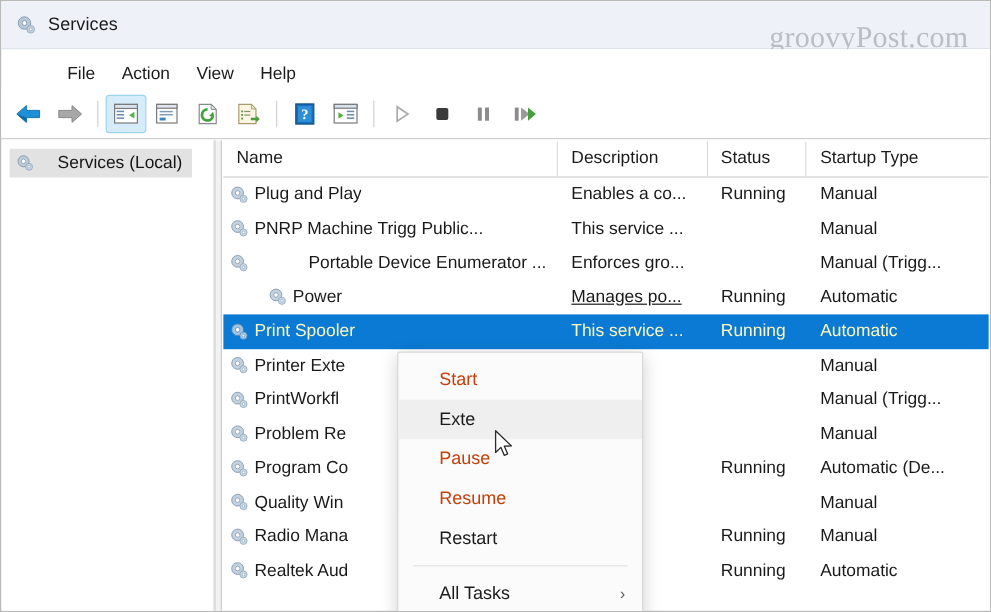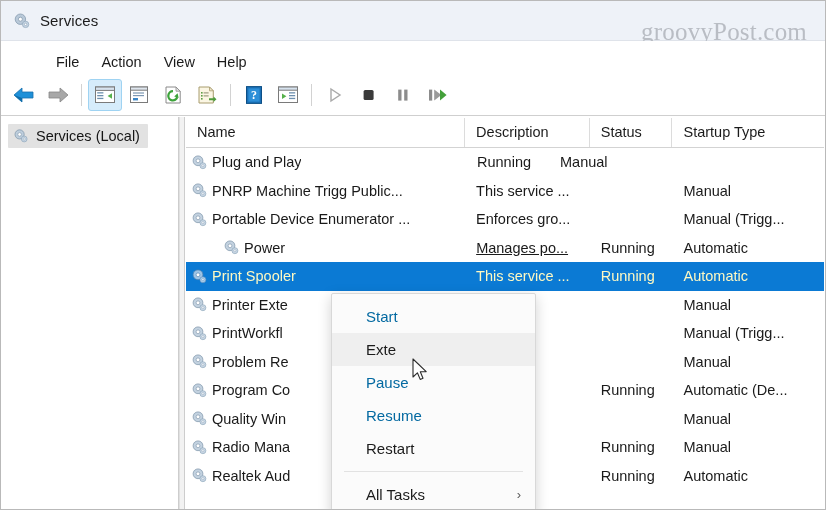--- a/index.html
+++ b/index.html
@@ -124,21 +124,21 @@
     align-items: center;
     height: 24px;
     margin: 2px 6px 0 6px;
     padding: 0 8px 0 5px;
     background: #e2e2e2;
     width: fit-content;
     border-radius: 1px;
     cursor: default;
   }
   .tree-node .ti { width: 16px; height: 16px; margin-right: 7px; flex:0 0 auto;}
-  .tree-node span.lbl { font-size: 14.5px; color: #151515; }
+  .tree-node span.lbl { font-size: 14.5px; color: #151515; margin-left: 12px; }
 
   .splitter {
     position: absolute;
     left: 178px; top: 116px;
     width: 6px; height: 392px;
     background: #f2f2f2;
     border-left: 1px solid #e0e0e0;
     border-right: 1px solid #cdcdcd;
     box-sizing: border-box;
     cursor: col-resize;
@@ -230,21 +230,21 @@
     height: 33px;
     line-height: 33px;
     font-size: 15px;
     color: #1b1b1b;
     padding-left: 34px;
     padding-right: 14px;
     position: relative;
     cursor: default;
     white-space: nowrap;
   }
-  .ctx-item.disabled { color: #0369a1; }
+  .ctx-item.disabled { color: #c2410c; }
   .ctx-item.hover { background: #efefef; }
   .ctx-item .submenu-arrow {
     position: absolute;
     right: 14px;
     top: 0;
     font-size: 13px;
     color: #5a5a5a;
   }
   .ctx-sep {
     height: 1px;
@@ -440,39 +440,40 @@
         <div class="row">
           <div class="cell name" style="width: 280px;">
             <span class="svc-icon"><svg viewBox="0 0 17 17" width="17" height="17">
     <circle cx="7" cy="6.8" r="4.9" fill="#c3d2e0" stroke="#7b92a7" stroke-width="0.7"></circle>
     <circle cx="7" cy="6.8" r="1.9" fill="#ffffff" stroke="#7b92a7" stroke-width="0.6"></circle>
     <circle cx="11.9" cy="11.7" r="3" fill="#cbd8e6" stroke="#87a1b6" stroke-width="0.6"></circle>
     <circle cx="11.9" cy="11.7" r="1.1" fill="#ffffff" stroke="#87a1b6" stroke-width="0.5"></circle>
   </svg></span>
             <span class="name-txt">Plug and Play</span>
           </div>
+          <div class="cell" style="width: 125px;">Enables a co...</div>
           <div class="cell" style="width: 83px;">Running</div>
           <div class="cell" style="width: 152px;">Manual</div>
         </div>
         <div class="row">
           <div class="cell name" style="width: 280px;">
             <span class="svc-icon"><svg viewBox="0 0 17 17" width="17" height="17">
     <circle cx="7" cy="6.8" r="4.9" fill="#c3d2e0" stroke="#7b92a7" stroke-width="0.7"></circle>
     <circle cx="7" cy="6.8" r="1.9" fill="#ffffff" stroke="#7b92a7" stroke-width="0.6"></circle>
     <circle cx="11.9" cy="11.7" r="3" fill="#cbd8e6" stroke="#87a1b6" stroke-width="0.6"></circle>
     <circle cx="11.9" cy="11.7" r="1.1" fill="#ffffff" stroke="#87a1b6" stroke-width="0.5"></circle>
   </svg></span>
             <span class="name-txt">PNRP Machine Trigg Public...</span>
           </div>
           <div class="cell" style="width: 125px;">This service ...</div>
           <div class="cell" style="width: 83px;"></div>
           <div class="cell" style="width: 152px;">Manual</div>
         </div>
         <div class="row">
-          <div class="cell name" style="width: 280px;">
+          <div class="cell name" style="width: 280px; gap: 45px;">
             <span class="svc-icon"><svg viewBox="0 0 17 17" width="17" height="17">
     <circle cx="7" cy="6.8" r="4.9" fill="#c3d2e0" stroke="#7b92a7" stroke-width="0.7"></circle>
     <circle cx="7" cy="6.8" r="1.9" fill="#ffffff" stroke="#7b92a7" stroke-width="0.6"></circle>
     <circle cx="11.9" cy="11.7" r="3" fill="#cbd8e6" stroke="#87a1b6" stroke-width="0.6"></circle>
     <circle cx="11.9" cy="11.7" r="1.1" fill="#ffffff" stroke="#87a1b6" stroke-width="0.5"></circle>
   </svg></span>
             <span class="name-txt">Portable Device Enumerator ...</span>
           </div>
           <div class="cell" style="width: 125px;">Enforces gro...</div>
           <div class="cell" style="width: 83px;"></div>

